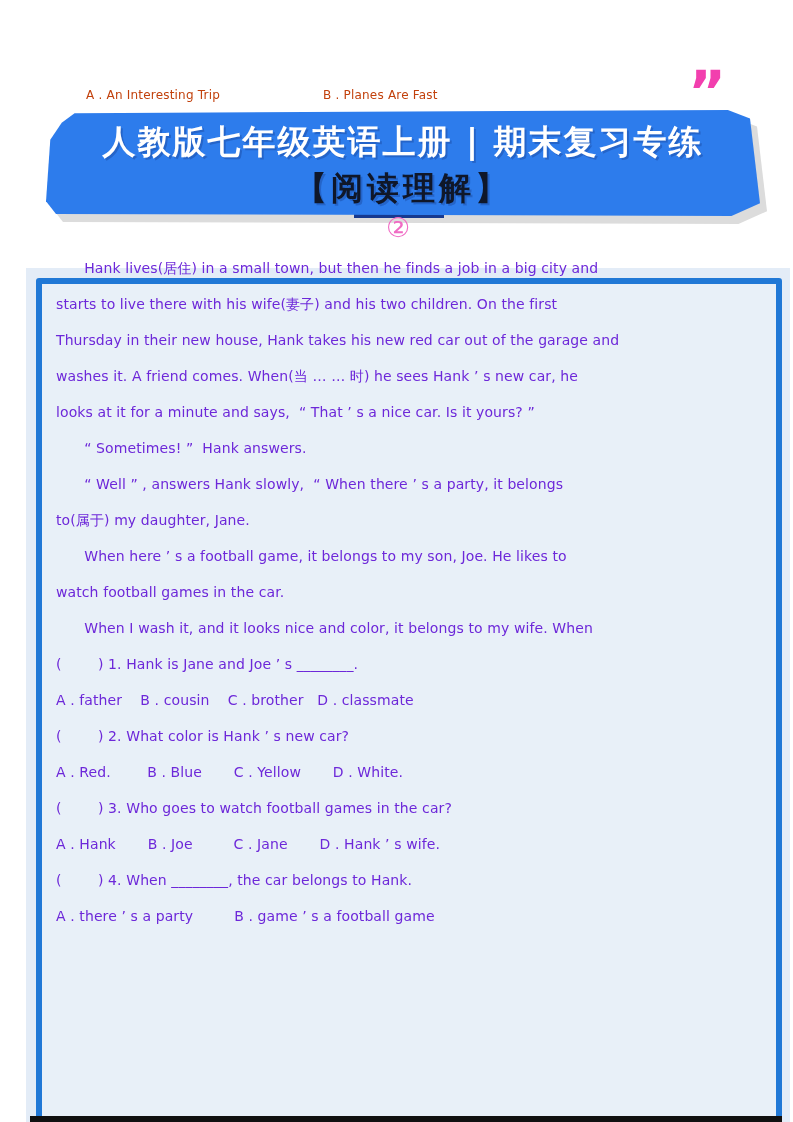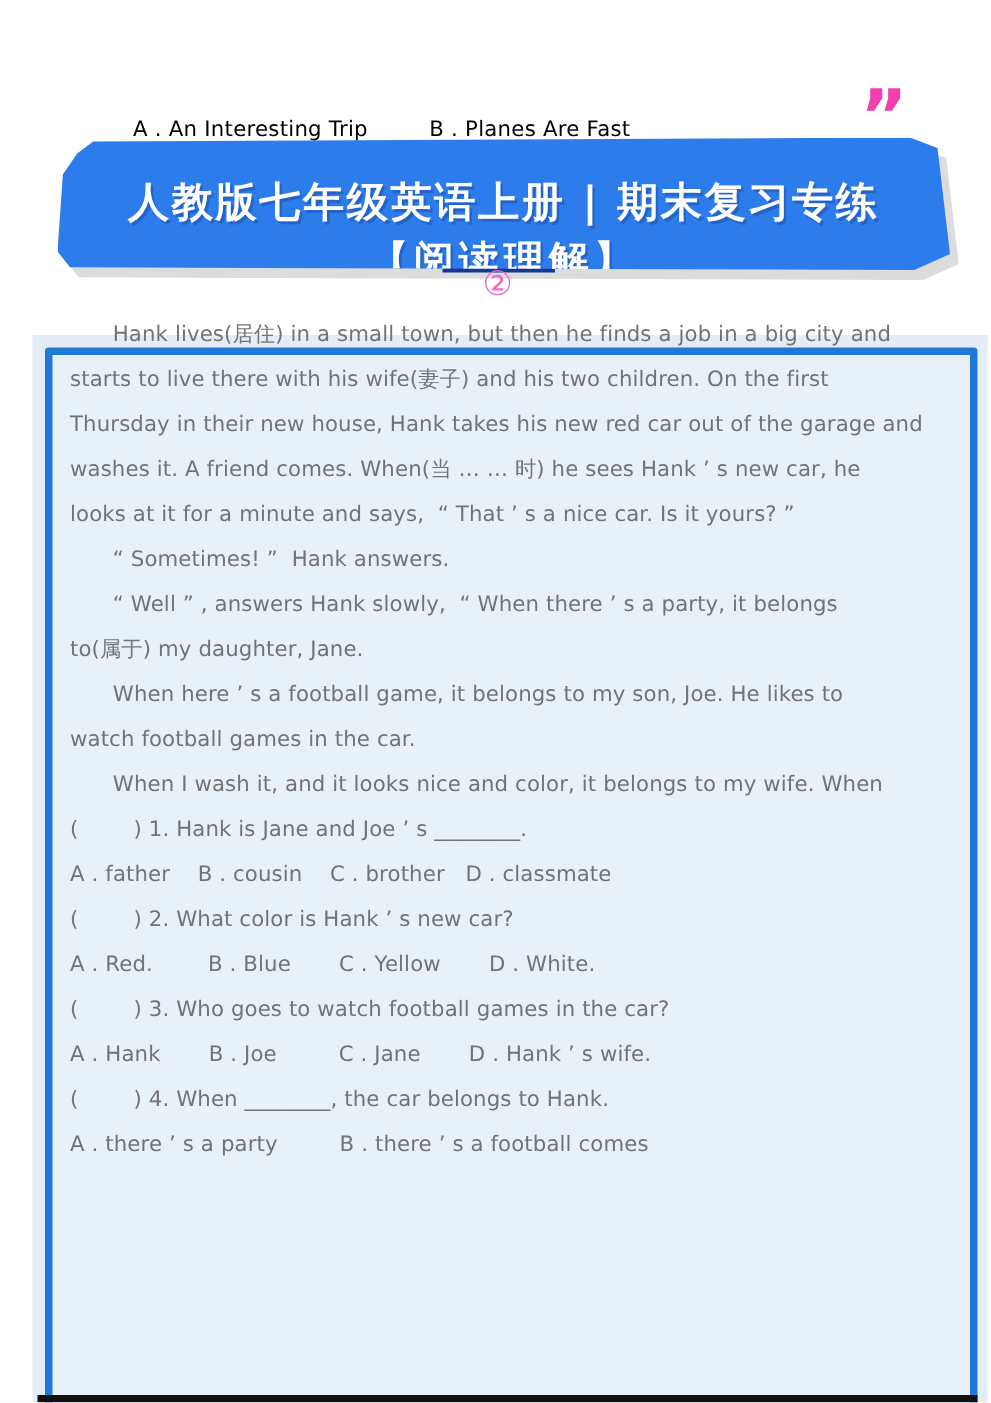--- a/index.html
+++ b/index.html
@@ -3,51 +3,51 @@
 <meta charset="utf-8">
 <style>
   * { margin:0; padding:0; box-sizing:border-box; }
   html, body { background:#ffffff; }
   .page {
     position:relative; width:793px; height:1122px; overflow:hidden;
     background:#ffffff; color:#2a2a2a;
     font-family:"DejaVu Sans","Liberation Sans",sans-serif;
   }
   
-  .opt-row { position:absolute; left:84px; font-size:17px; letter-spacing:.2px; white-space:pre; color:#000000; z-index:1; }
+  .opt-row { position:absolute; left:70px; font-size:12px; letter-spacing:.2px; white-space:pre; color:#c2410c; z-index:1; }
   #optrow1 { top:74px; }
   #optrow2 { top:99px; }
   .opt-row .c1 { display:inline-block; width:237px; }
   
   .quotes { position:absolute; left:688px; top:64px; font-size:58px; line-height:1; font-weight:bold; color:#f23fae; z-index:3; }
   
   .banner-wrap { position:absolute; left:46px; top:110px; width:714px; height:106px; z-index:2; }
   .banner-shadow {
     position:absolute; left:7px; top:8px; width:100%; height:100%; background:#dcdcdc;
     clip-path:polygon(2.2% 12%, 4% 3%, 95.5% 0%, 98.6% 8%, 100% 88%, 96% 100%, 1.4% 98%, 0% 86%, 0.6% 28%);
   }
   .banner-notch { position:absolute; left:308px; bottom:-2px; width:90px; height:9px; background:#16398f; }
   .banner {
     position:absolute; left:0; top:0; width:100%; height:100%; background:#2d7cec;
     clip-path:polygon(2.2% 12%, 4% 3%, 95.5% 0%, 98.6% 8%, 100% 88%, 96% 100%, 1.4% 98%, 0% 86%, 0.6% 28%);
     text-align:center; padding-top:8px;
   }
   .banner .l1 { font-size:33px; font-weight:bold; color:#fff; letter-spacing:2px; line-height:48px;
-                text-shadow:2px 2px 0 rgba(15,40,110,.28);margin-top:20px; }
-  .banner .l2 { font-size:32px; font-weight:bold; color:#ffffff; letter-spacing:4px; line-height:44px;
+                text-shadow:2px 2px 0 rgba(15,40,110,.28); }
+  .banner .l2 { font-size:32px; font-weight:bold; color:#0f172a; letter-spacing:4px; line-height:44px;
                 text-shadow:2px 2px 0 rgba(15,40,110,.28); }
   
   .section-num { position:absolute; left:386px; top:214px; font-size:27px; line-height:1; color:#f06bc4; z-index:3; }
   
   .panel { position:absolute; left:26px; top:268px; width:764px; height:854px; background:#e3ecf7; }
   .card  { position:absolute; left:36px; top:278px; width:746px; height:858px;
            background:#e8f0f8; border:6px solid #2078d6; border-radius:3px; }
   
   .textblock { position:absolute; left:56px; top:250px; width:702px; z-index:3; }
-  .line { white-space:pre-wrap; font-size:17px; line-height:36px; letter-spacing:.1px; color:#737373; }
+  .line { white-space:pre-wrap; font-size:14px; line-height:36px; letter-spacing:.1px; color:#6d28d9; }
   
   .bottom-bar { position:absolute; left:30px; top:1116px; width:752px; height:6px; background:#101010; z-index:4; }
 </style>
 </head>
 <body>
 
 <div class="page">
 
   <div class="opt-row" id="optrow1">
     <span class="c1">A . An Interesting Trip</span><span>B . Planes Are Fast</span>
@@ -84,18 +84,18 @@
     <div class="line">　　When here ’ s a football game, it belongs to my son, Joe. He likes to</div>
     <div class="line">watch football games in the car.</div>
     <div class="line">　　When I wash it, and it looks nice and color, it belongs to my wife. When</div>
     <div class="line">(        ) 1. Hank is Jane and Joe ’ s ________.</div>
     <div class="line">A . father    B . cousin    C . brother   D . classmate</div>
     <div class="line">(        ) 2. What color is Hank ’ s new car?</div>
     <div class="line">A . Red.        B . Blue       C . Yellow       D . White.</div>
     <div class="line">(        ) 3. Who goes to watch football games in the car?</div>
     <div class="line">A . Hank       B . Joe         C . Jane       D . Hank ’ s wife.</div>
     <div class="line">(        ) 4. When ________, the car belongs to Hank.</div>
-    <div class="line">A . there ’ s a party         B . there ’ s a football comes</div>
+    <div class="line">A . there ’ s a party         B . game ’ s a football game</div>
   </div>
 
   <div class="bottom-bar"></div>
 
 </div>
 
 </body></html>

